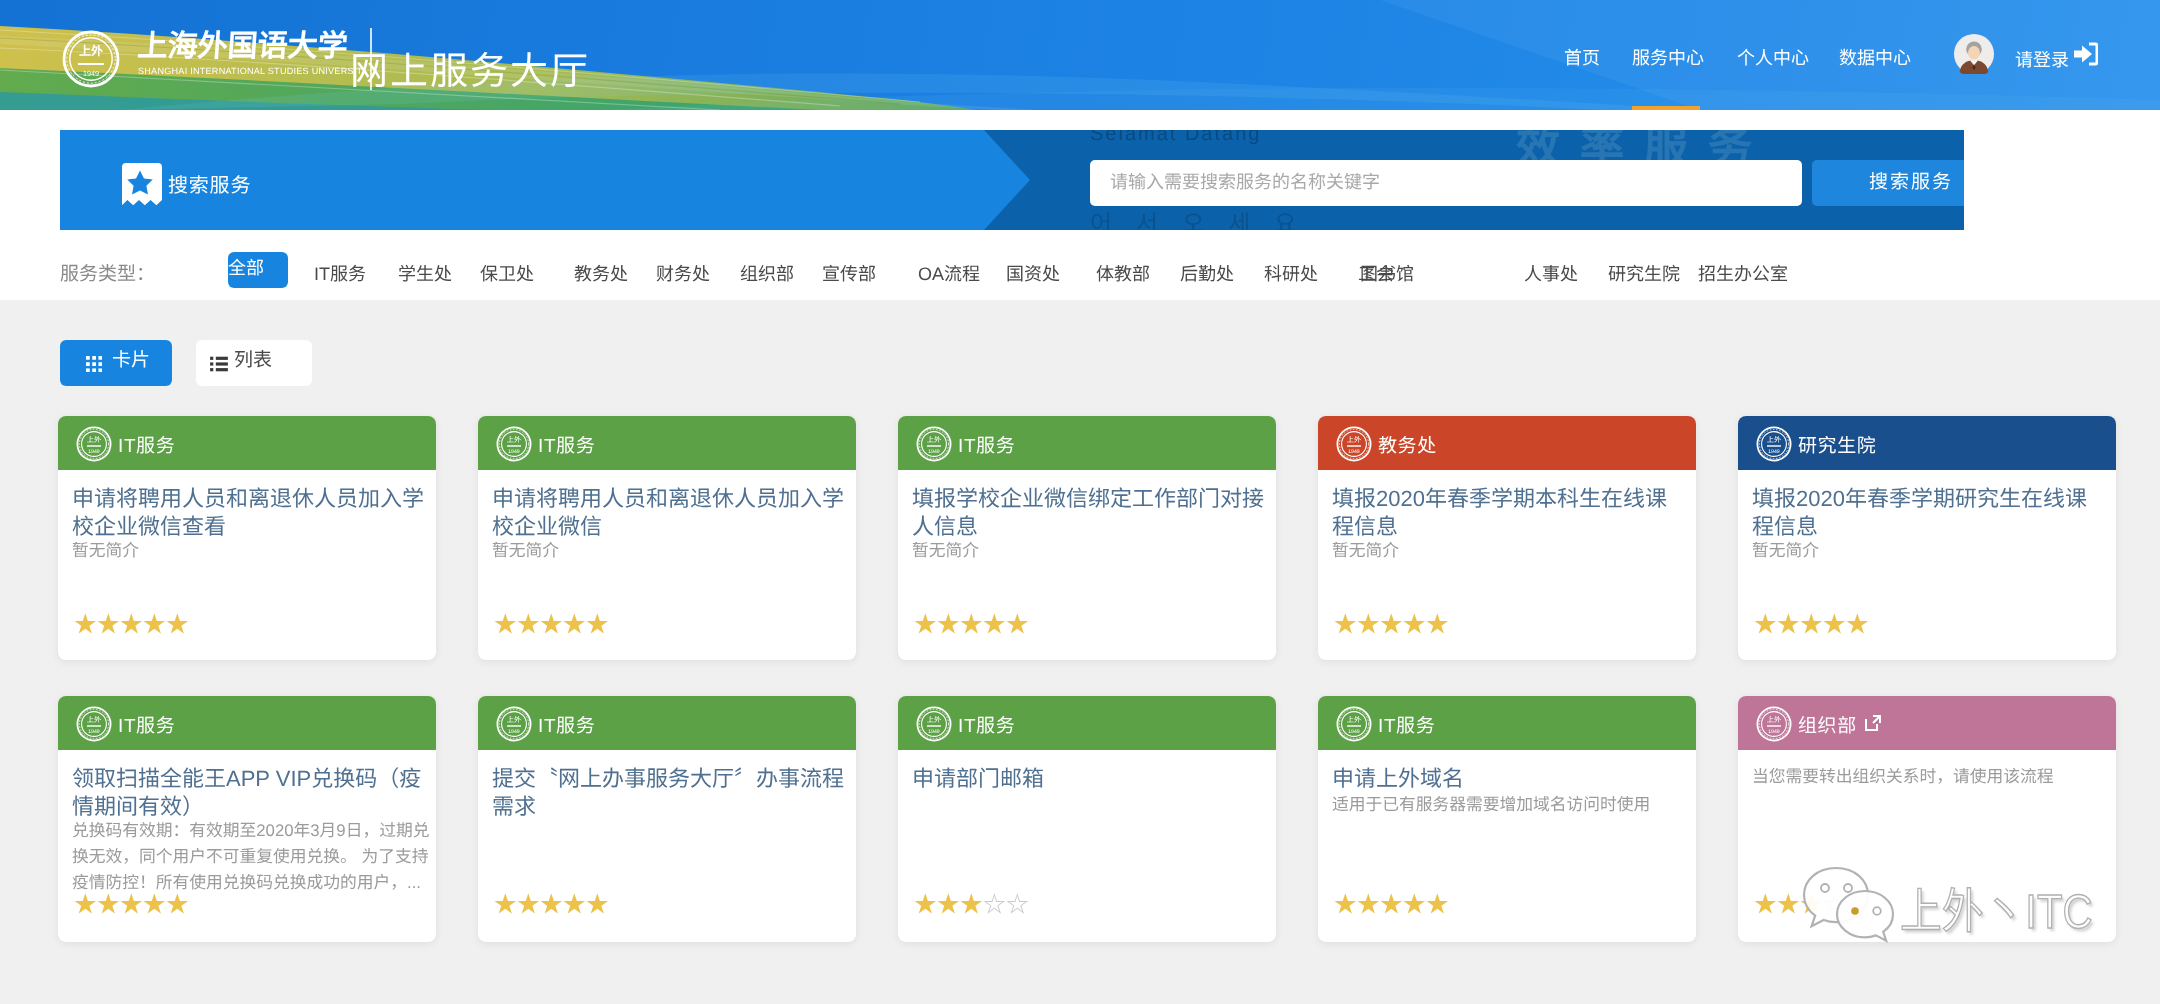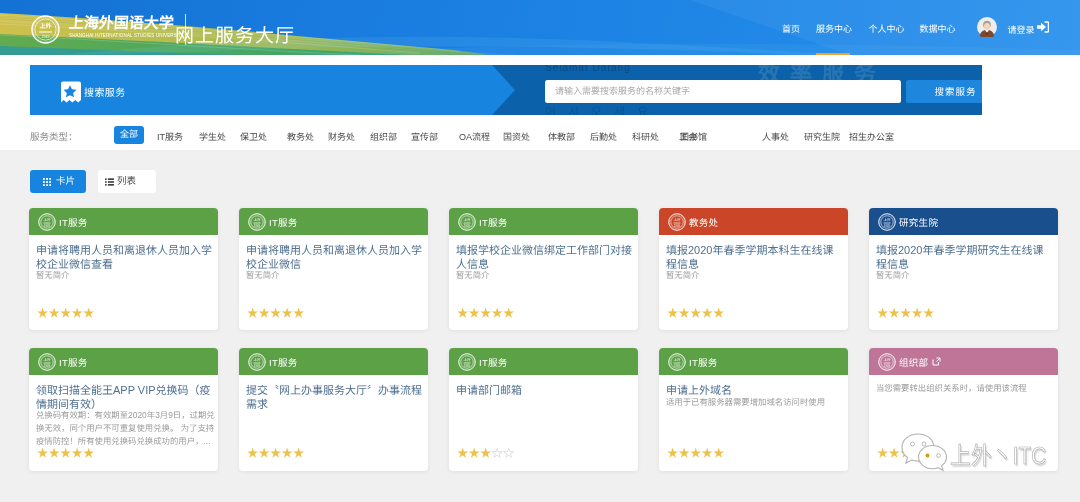--- a/index.html
+++ b/index.html
@@ -29,21 +29,21 @@
 .bm3{position:absolute;left:728px;top:-10px;font-size:22px;font-weight:bold;color:rgba(255,255,255,.12);letter-spacing:10px}
 .bm4{position:absolute;left:1008px;top:0px;font-size:34px;font-weight:bold;color:rgba(255,255,255,.12)}
 .bm5{position:absolute;left:515px;top:37px;font-size:12px;color:rgba(0,0,0,.16);letter-spacing:12px}
 .bleft{position:absolute;left:0;top:0;width:486px;height:50px;background:#1785e0;clip-path:polygon(0 0,462px 0,485px 25px,462px 50px,0 50px)}
 .badge{position:absolute;left:29px;top:16px}
 .bsearchlabel{position:absolute;left:54px;top:19px;color:#fff;font-size:10px;letter-spacing:0.4px}
 .binput{position:absolute;left:515px;top:15px;width:356px;height:23px;background:#fff;border-radius:2.5px;color:#a9a9a9;font-size:9px;line-height:23px;padding-left:10px}
 .bbtn{position:absolute;left:876px;top:15px;width:99px;height:23px;background:#1e86dd;border-radius:2.5px;color:#fff;font-size:9.5px;line-height:23px;text-align:center;letter-spacing:1px}
 
 .ftlabel{left:30px;top:129px;font-size:9.5px;color:#8a8a8a}
-.chip{left:114px;top:126px;width:30px;height:17.5px;background:#1785e0;border-radius:3px;color:#fff;font-size:9px;line-height:17.5px;text-align:center}
+.chip{left:114px;top:126px;width:30px;height:17.5px;background:#1785e0;border-radius:3px;color:#fff;font-size:9px;line-height:17.5px;}
 .fitem{top:130px;font-size:9px;color:#4a4a4a}
 
 .tbtn{top:170px;height:22.5px;border-radius:3px;font-size:9.5px;line-height:10px}
 .tb1{left:29.5px;width:56px;background:#1785e0;color:#fff}
 .tb2{left:98px;width:57.5px;background:#fff;color:#4a4a4a}
 
 .card{width:189px;background:#fff;border-radius:4px;box-shadow:0 1px 4px rgba(0,0,0,.07);position:absolute}
 .r1{top:208px;height:122px}
 .r2{top:348px;height:123px}
 .c1{left:29px}.c2{left:239px}.c3{left:449px}.c4{left:659px}.c5{left:869px}

